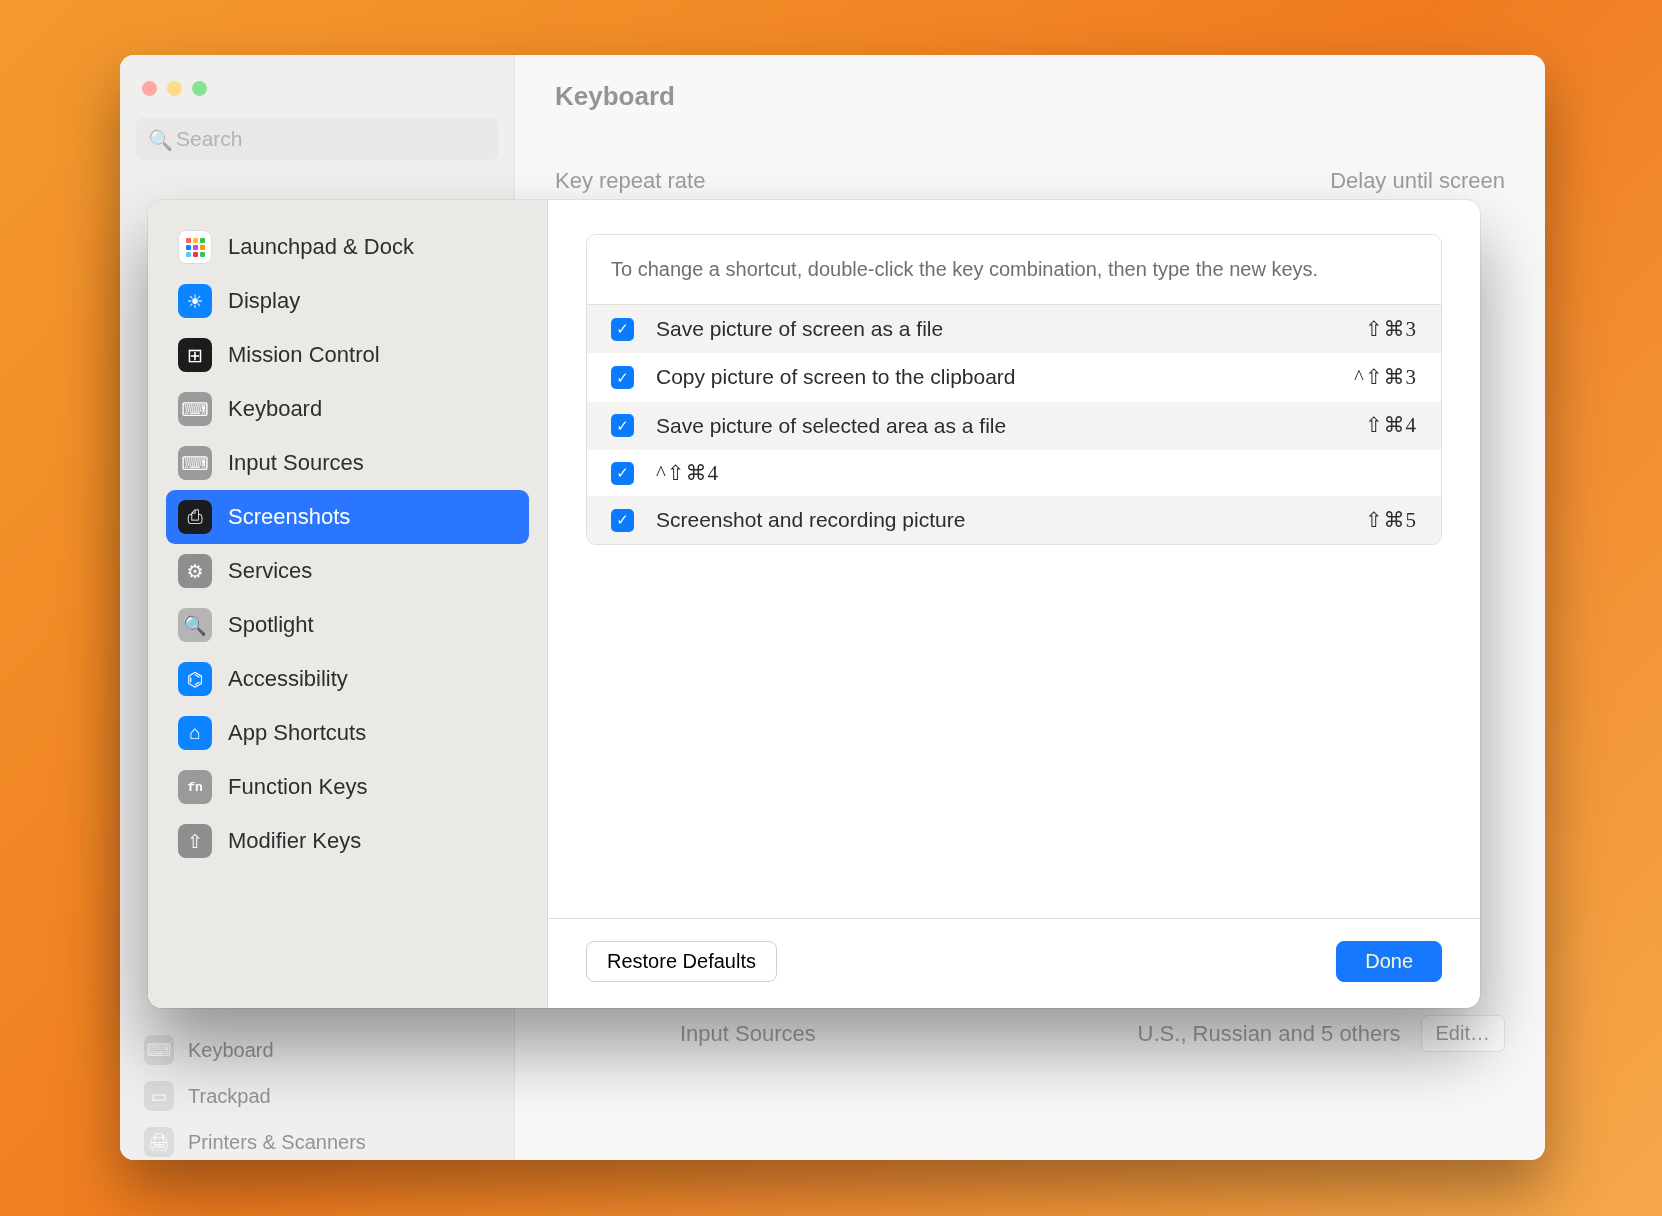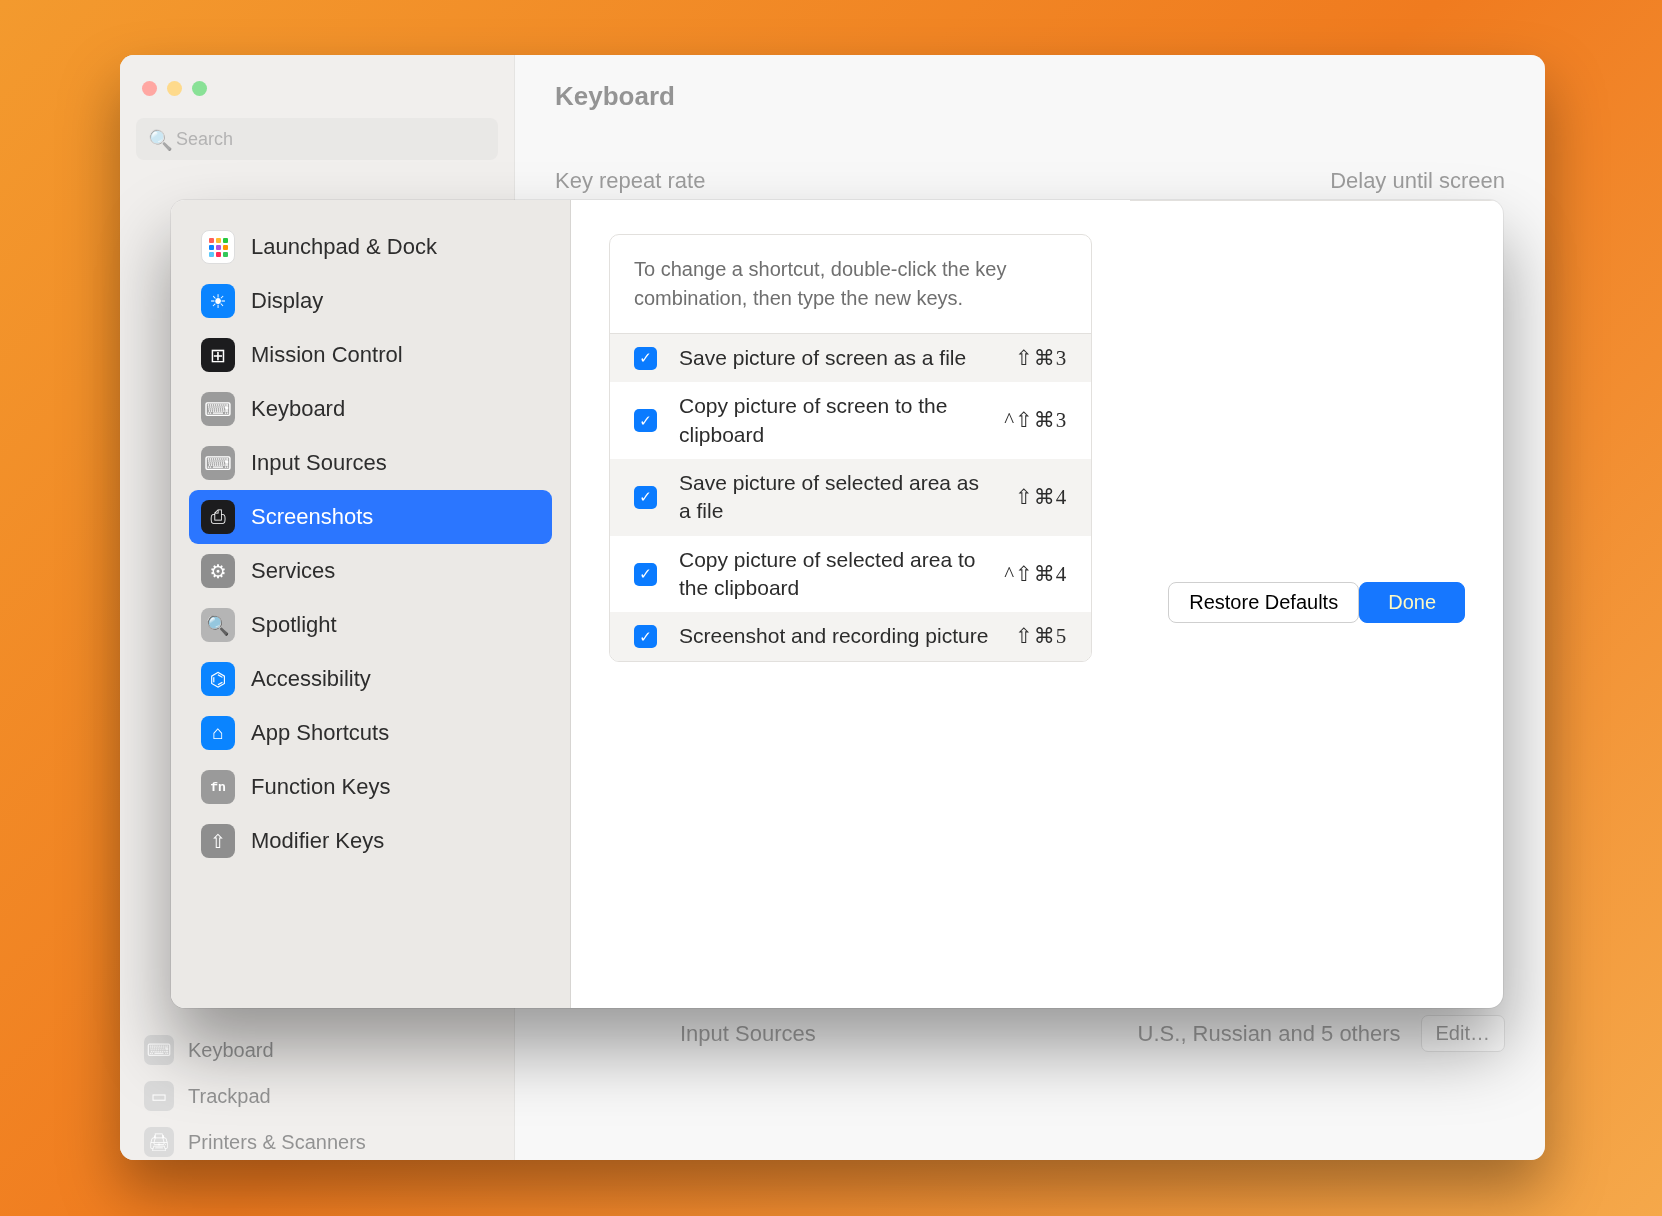--- a/index.html
+++ b/index.html
@@ -28,21 +28,21 @@
     border-right: 1px solid #d0cecb;
     padding-top: 18px;
   }
   .traffic-lights { display: flex; gap: 10px; padding: 8px 0 22px 22px; }
   .tl { width: 15px; height: 15px; border-radius: 50%; }
   .tl.red { background: #ff5f57; } .tl.yel { background: #febc2e; } .tl.grn { background: #28c840; }
   .search-wrap { padding: 0 16px 10px; }
   .search {
     width: 100%; height: 42px;
     background: #d8d5d1; border: none; border-radius: 8px;
-    padding: 0 12px 0 40px; font-size: 18px; color: #7f1d1d;
+    padding: 0 12px 0 40px; font-size: 21px; color: #7f1d1d;
   }
   .search-wrap { position: relative; }
   .search-wrap .mag {
     position: absolute; left: 28px; top: 10px; color: #8a8782; font-size: 20px;
   }
   .sb-item {
     display: flex; align-items: center; gap: 14px;
     padding: 8px 10px; border-radius: 8px; color: #3a3a3a; font-size: 20px;
   }
   .sb-item .ico {
@@ -51,21 +51,21 @@
   }
   .window-main { flex: 1; padding: 26px 40px; }
   .main-title { font-size: 26px; font-weight: 700; color: #3c3c3c; }
   .dim-row {
     display:flex; justify-content:space-between; margin-top:56px; font-size:22px; color:#4b4b4b;
   }
   
   .scrim { position:absolute; inset:0; background:rgba(255,255,255,.45); }
   .sheet {
     position: absolute;
-    left: 171px; top: 200px;
+    left: 148px; top: 200px;
     width: 1332px; height: 808px;
     background: #fff;
     border-radius: 14px;
     box-shadow: 0 40px 70px rgba(0,0,0,.38), 0 0 0 1px rgba(0,0,0,.06);
     display: flex;
     overflow: hidden;
   }
   .sheet-sidebar {
     width: 400px;
     background: #ebe9e6;
@@ -92,21 +92,21 @@
   .cico.keyboard, .cico.input { background:#9b9b9b; }
   .cico.screenshots { background:#1c1c1e; }
   .cat-item.selected .cico.screenshots { background:#1c1c1e; }
   .cico.services { background:#8e8e8e; }
   .cico.spotlight { background:#b5b5b5; }
   .cico.accessibility { background:#0a84ff; }
   .cico.appsc { background:#0a84ff; }
   .cico.fn { background:#9a9a9a;font-family:Liberation Mono, monospace; }
   .cico.modifier { background:#8e8e8e; }
 
-  .sheet-main { flex:1; display:flex; flex-direction:row; }
+  .sheet-main { flex:1; display:flex; flex-direction:column; }
   .shortcut-pane { flex:1; padding: 34px 38px 0; }
   .pane-box {
     border: 1px solid #e2e0dd; border-radius: 10px; overflow:hidden;
   }
   .pane-help {
     padding: 20px 24px; font-size: 20px; line-height: 1.45; color:#6f6f6f;
     border-bottom: 1px solid #e2e0dd;
   }
   .sc-row {
     display:flex; align-items:center; gap: 22px;
@@ -280,21 +280,20 @@
               <div class="sc-text">Copy picture of screen to the clipboard</div>
               <div class="sc-keys">^⇧⌘3</div>
             </div>
             <div class="sc-row">
               <div class="chk">✓</div>
               <div class="sc-text">Save picture of selected area as a file</div>
               <div class="sc-keys">⇧⌘4</div>
             </div>
             <div class="sc-row">
               <div class="chk">✓</div>
-              <div class="sc-text">Copy picture of selected area to the clipboard</div>
               <div class="sc-keys">^⇧⌘4</div>
             </div>
             <div class="sc-row">
               <div class="chk">✓</div>
               <div class="sc-text">Screenshot and recording picture</div>
               <div class="sc-keys">⇧⌘5</div>
             </div>
           </div>
       </div>
     </div>

